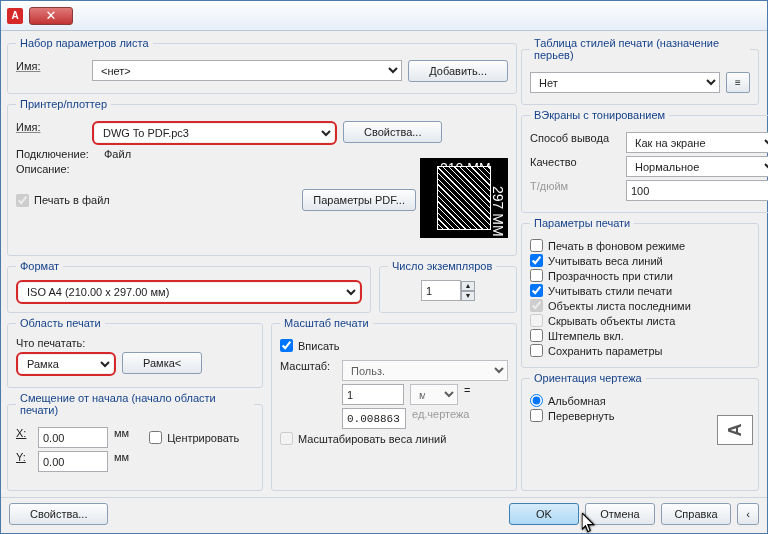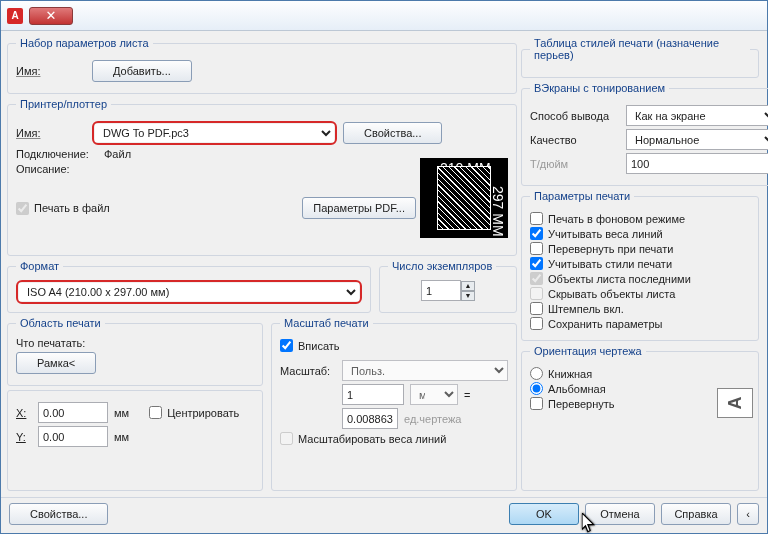--- a/index.html
+++ b/index.html
@@ -7,21 +7,21 @@
 .dialog{width:768px;height:534px;background:#f0f0f0;border:1px solid #4c7aab;box-shadow:0 4px 20px rgba(0,0,0,.3)}
 .titlebar{height:30px;background:linear-gradient(#fdfeff,#e6eef7);border-bottom:1px solid #bcc7d4;display:flex;align-items:center;padding:0 6px}
 .titlebar .icon{width:16px;height:16px;background:#d62828;border-radius:2px;margin-right:6px;display:flex;align-items:center;justify-content:center;color:#fff;font-weight:bold;font-size:10px}
 .titlebar .title{flex:1}
 .close{width:44px;height:18px;background:linear-gradient(#e07a7a,#c23333);border:1px solid #8a3a3a;border-radius:3px;color:#fff;display:flex;align-items:center;justify-content:center;font-size:13px}
 .body{display:flex;padding:6px;gap:4px;height:466px}
 .left{width:510px;display:flex;flex-direction:column;gap:4px}
 .right{width:238px;display:flex;flex-direction:column;gap:4px}
 fieldset{border:1px solid #d0d6e0;border-radius:3px;padding:8px 8px 8px 8px;position:relative;margin:0}
 fieldset legend{padding:0 4px;color:#15428b;font-size:11px}
-.row{display:flex;align-items:center;gap:6px;margin:3px 0}
+.row{display:flex;gap:6px;margin:3px 0}
 label.lab{min-width:70px;text-decoration:underline;text-decoration-color:#888}
 label.labp{min-width:82px}
 select,input[type=text]{height:21px;border:1px solid #abadb3;background:#fff;padding:0 4px;font-size:11px}
 select{padding-right:16px}
 .btn{height:22px;border:1px solid #8a9db6;background:linear-gradient(#fdfdfd,#e4e9ef);border-radius:3px;padding:0 10px;font-size:11px;min-width:90px}
 .btn.sm{min-width:74px;padding:0 20px}
 .btn.ok{background:linear-gradient(#d6ecfb,#aed8f4);border-color:#3c7fb1}
 .hl{border:2px solid #d62828;border-radius:6px;padding:1px}
 .hl select{border:none;width:100%;height:18px}
 .preview{width:88px;height:80px;background:#000;position:absolute;right:8px;top:48px;display:flex;align-items:center;justify-content:center}
@@ -50,41 +50,42 @@
  <div class="titlebar">
   <div class="icon">A</div>
   <div class="close">✕</div>
  </div>
  <div class="body">
   <div class="left">
    <fieldset>
     <legend>Набор параметров листа</legend>
     <div class="row">
      <label class="lab">Имя:</label>
+     <select style="flex:1"><option>&lt;нет&gt;</option></select>
      <button class="btn sm">Добавить...</button>
     </div>
    </fieldset>
 
    <fieldset style="position:relative;height:158px">
     <legend>Принтер/плоттер</legend>
     <div class="row">
      <label class="lab">Имя:</label>
      <div class="hl" style="flex:1;max-width:245px">
       <select><option>DWG To PDF.pc3</option></select>
      </div>
      <button class="btn sm">Свойства...</button>
     </div>
     <div class="row">
             <label class="labp">Подключение:</label>
             <span>Файл</span>
           </div>
     <div class="row">
             <label class="labp">Описание:</label>
           </div>
-    <div class="row" style="margin-top:22px">
+    <div class="row" style="margin-top:14px">
      <label class="chk dis">
               <input type="checkbox" checked="" disabled="" style="">
               <span>Печать в файл</span>
             </label>
      <div style="flex:1"></div>
      <button class="btn" style="min-width:110px;margin-right:92px">Параметры PDF...</button>
     </div>
     <div class="preview">
      <div class="t" style="top:2px;left:20px">210 MM</div>
      <div class="t" style="right:2px;top:28px;writing-mode:vertical-rl">297 MM</div>
@@ -110,24 +111,28 @@
      </div>
     </fieldset>
    </div>
 
    <div class="cols" style="flex:1">
     <div style="width:256px;display:flex;flex-direction:column;gap:4px">
      <fieldset>
       <legend>Область печати</legend>
       <div style="margin-bottom:3px">Что печатать:</div>
       <div class="row">
+       <div class="hl" style="width:100px">
+        <select style="width:100%"><option>Рамка</option></select>
+       </div>
        <button class="btn sm">Рамка&lt;</button>
       </div>
      </fieldset>
      <fieldset style="flex:1">
+      <legend>Смещение от начала (начало области печати)</legend>
       <div class="row">
        <label style="width:16px;text-decoration:underline">X:</label>
        <input type="text" style="width: 70px;" value="0.00">
        <span>мм</span>
        <label class="chk" style="margin-left:14px">
                   <input type="checkbox" style="">
                   <span>Центрировать</span>
                 </label>
       </div>
       <div class="row">
@@ -148,34 +153,38 @@
       <select style="flex:1" disabled=""><option>Польз.</option></select>
      </div>
      <div class="row">
       <div style="width:56px"></div>
       <input type="text" disabled="" style="width: 62px;" value="1">
       <select style="width:48px" disabled=""><option>мм</option></select>
       <span>=</span>
      </div>
      <div class="row">
       <div style="width:56px"></div>
-      <input type="text" disabled="" style="width: 56px;" value="0.008863">
+      <input type="text" disabled="" style="width: 64px; font-family: Liberation Mono, monospace;" value="0.008863">
       <span class="dis">ед.чертежа</span>
      </div>
      <label class="chk dis">
               <input type="checkbox" disabled="" style="">
               <span>Масштабировать веса линий</span>
             </label>
     </fieldset>
    </div>
   </div>
 
   <div class="right">
    <fieldset>
     <legend>Таблица стилей печати (назначение перьев)</legend>
+    <div class="row">
+     <select style="flex:1"><option>Нет</option></select>
+     <div class="iconbtn">≡</div>
+    </div>
    </fieldset>
    <fieldset>
     <legend>ВЭкраны с тонированием</legend>
     <div class="row">
             <label style="width:90px">Способ вывода</label>
             <select style="flex:1"><option>Как на экране</option></select>
           </div>
     <div class="row">
             <label style="width:90px">Качество</label>
             <select style="flex:1"><option>Нормальное</option></select>
@@ -190,21 +199,21 @@
     <label class="chk">
             <input type="checkbox" style="">
             <span>Печать в фоновом режиме</span>
           </label>
     <label class="chk">
             <input type="checkbox" checked="" style="">
             <span>Учитывать веса линий</span>
           </label>
     <label class="chk">
             <input type="checkbox" style="">
-            <span>Перевернуть при печати</span>
+            <span>Прозрачность при стили</span>
           </label>
     <label class="chk">
             <input type="checkbox" checked="" style="">
             <span>Учитывать стили печати</span>
           </label>
     <label class="chk dis">
             <input type="checkbox" checked="" disabled="" style="">
             <span>Объекты листа последними</span>
           </label>
     <label class="chk dis">
@@ -215,24 +224,20 @@
             <input type="checkbox" style="">
             <span>Штемпель вкл.</span>
           </label>
     <label class="chk">
             <input type="checkbox" style="">
             <span>Сохранить параметры</span>
           </label>
    </fieldset>
    <fieldset style="flex:1;position:relative">
     <legend>Ориентация чертежа</legend>
-    <label class="rad">
-            <input type="radio" name="or" style="">
-            <span>Книжная</span>
-          </label>
     <label class="rad">
             <input type="radio" name="or" checked="" style="">
             <span>Альбомная</span>
           </label>
     <label class="chk">
             <input type="checkbox" style="">
             <span>Перевернуть</span>
           </label>
     <div class="ori-icon" style="transform:rotate(-90deg)">A</div>
    </fieldset>

